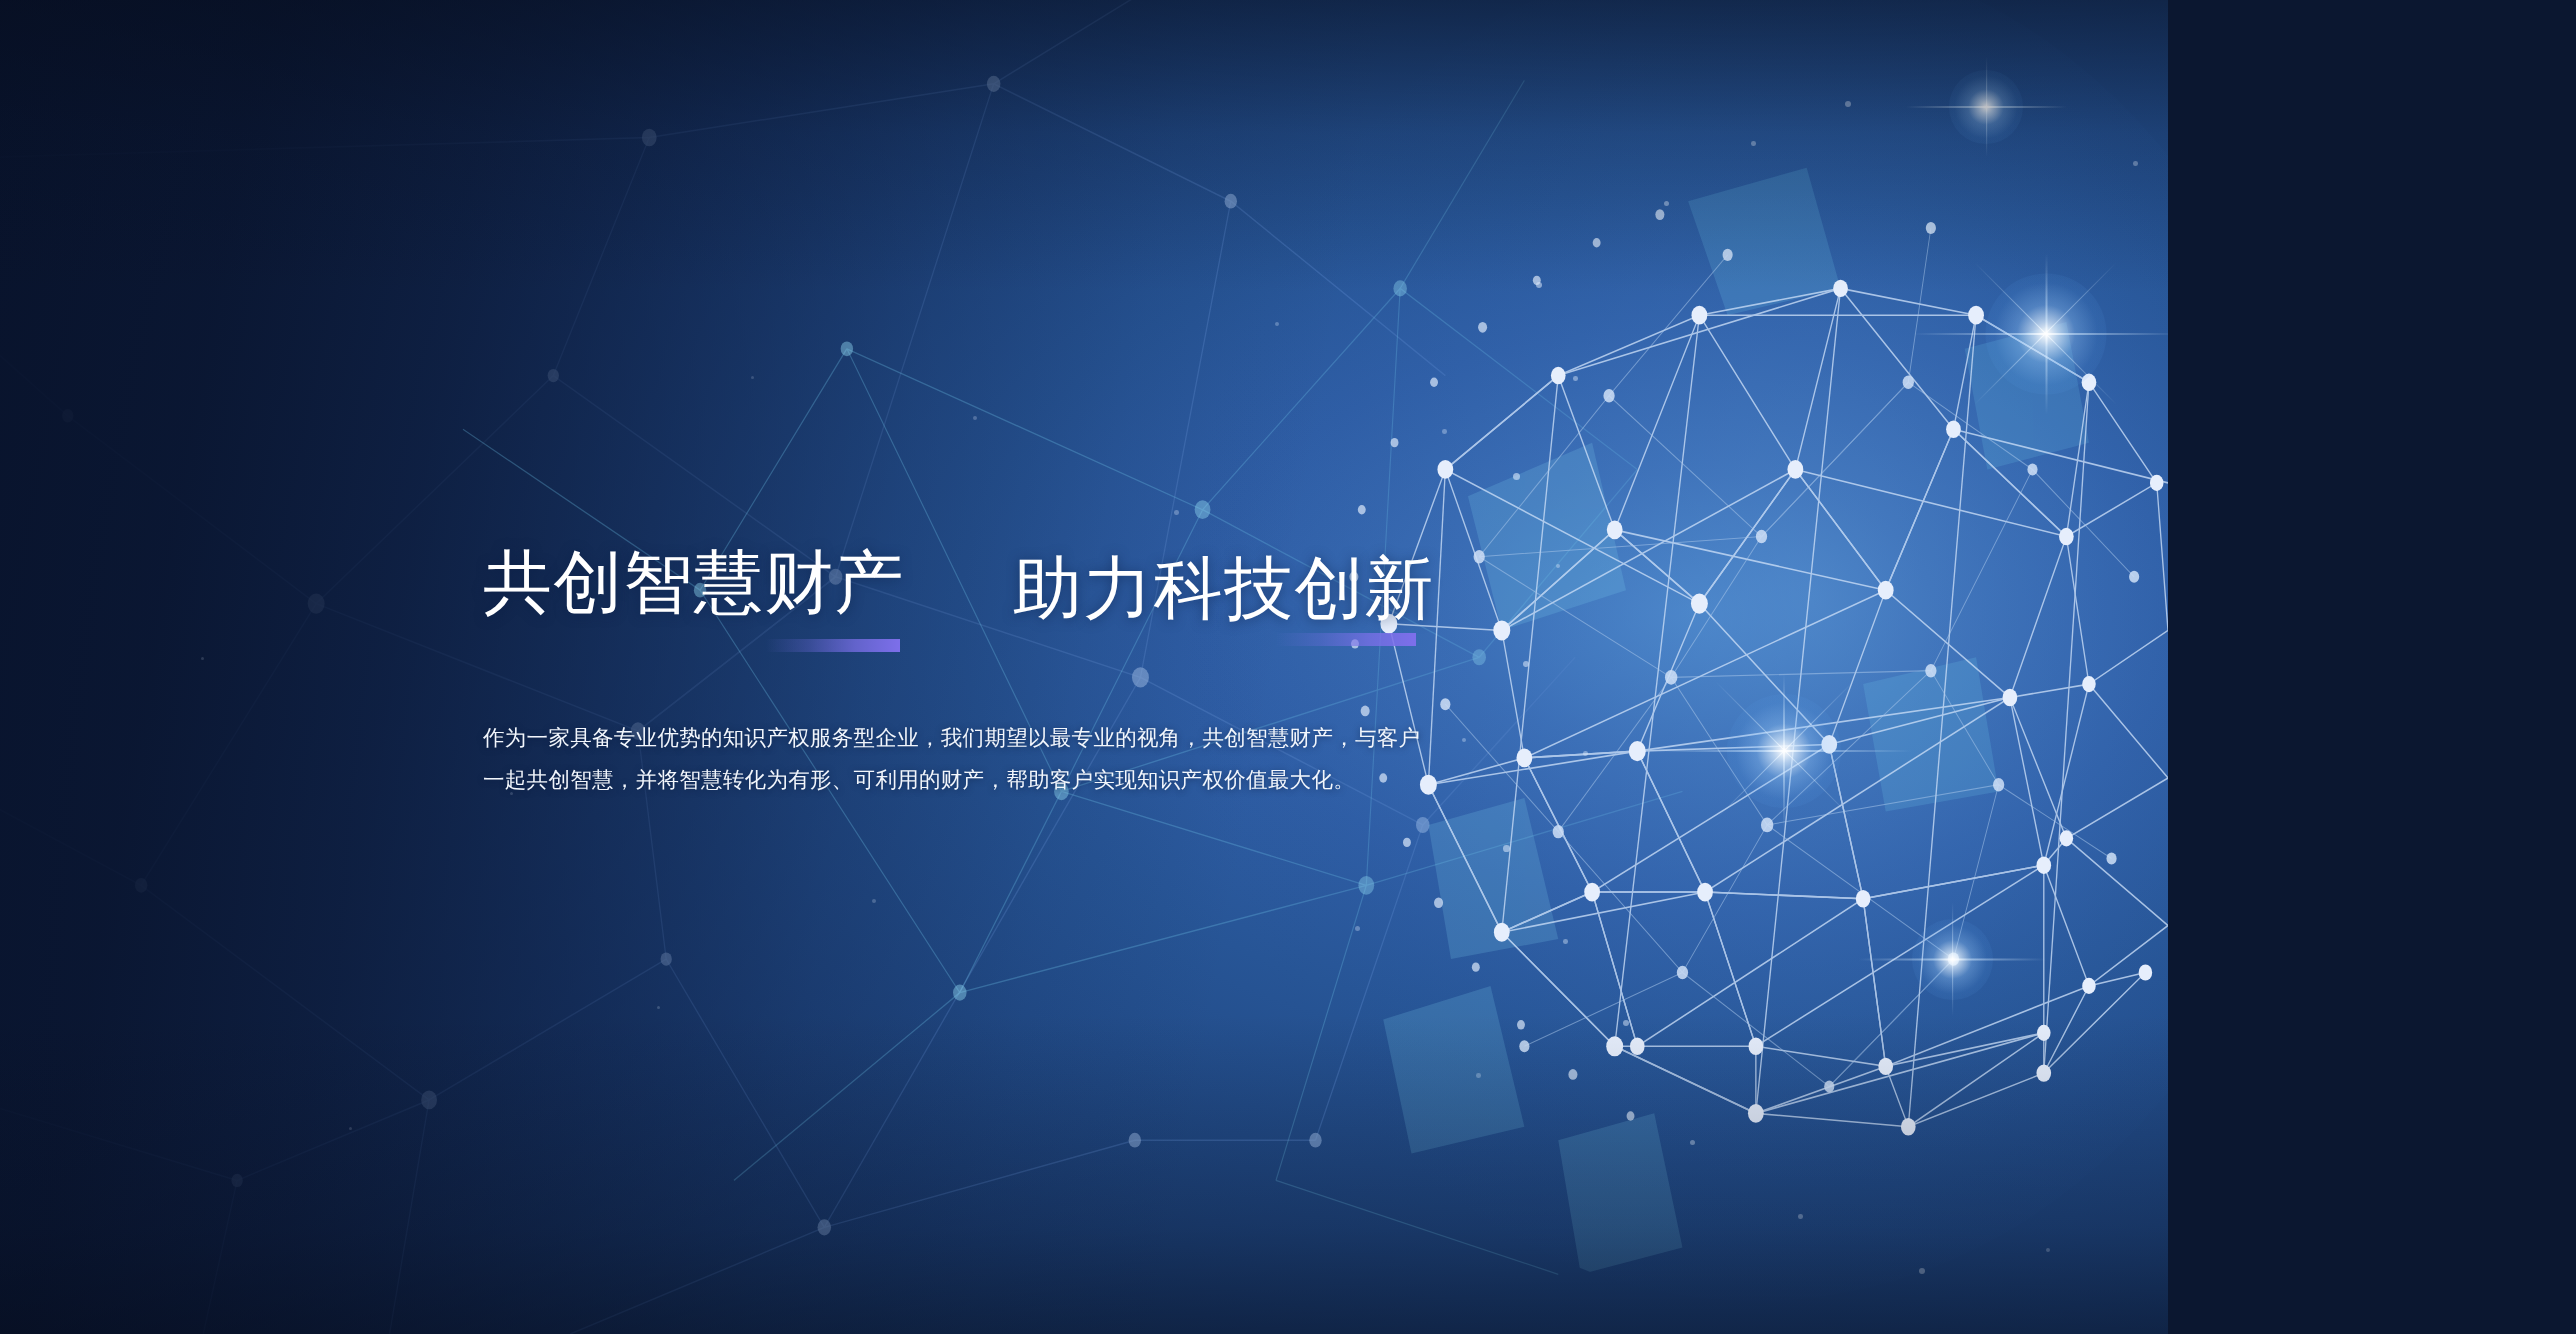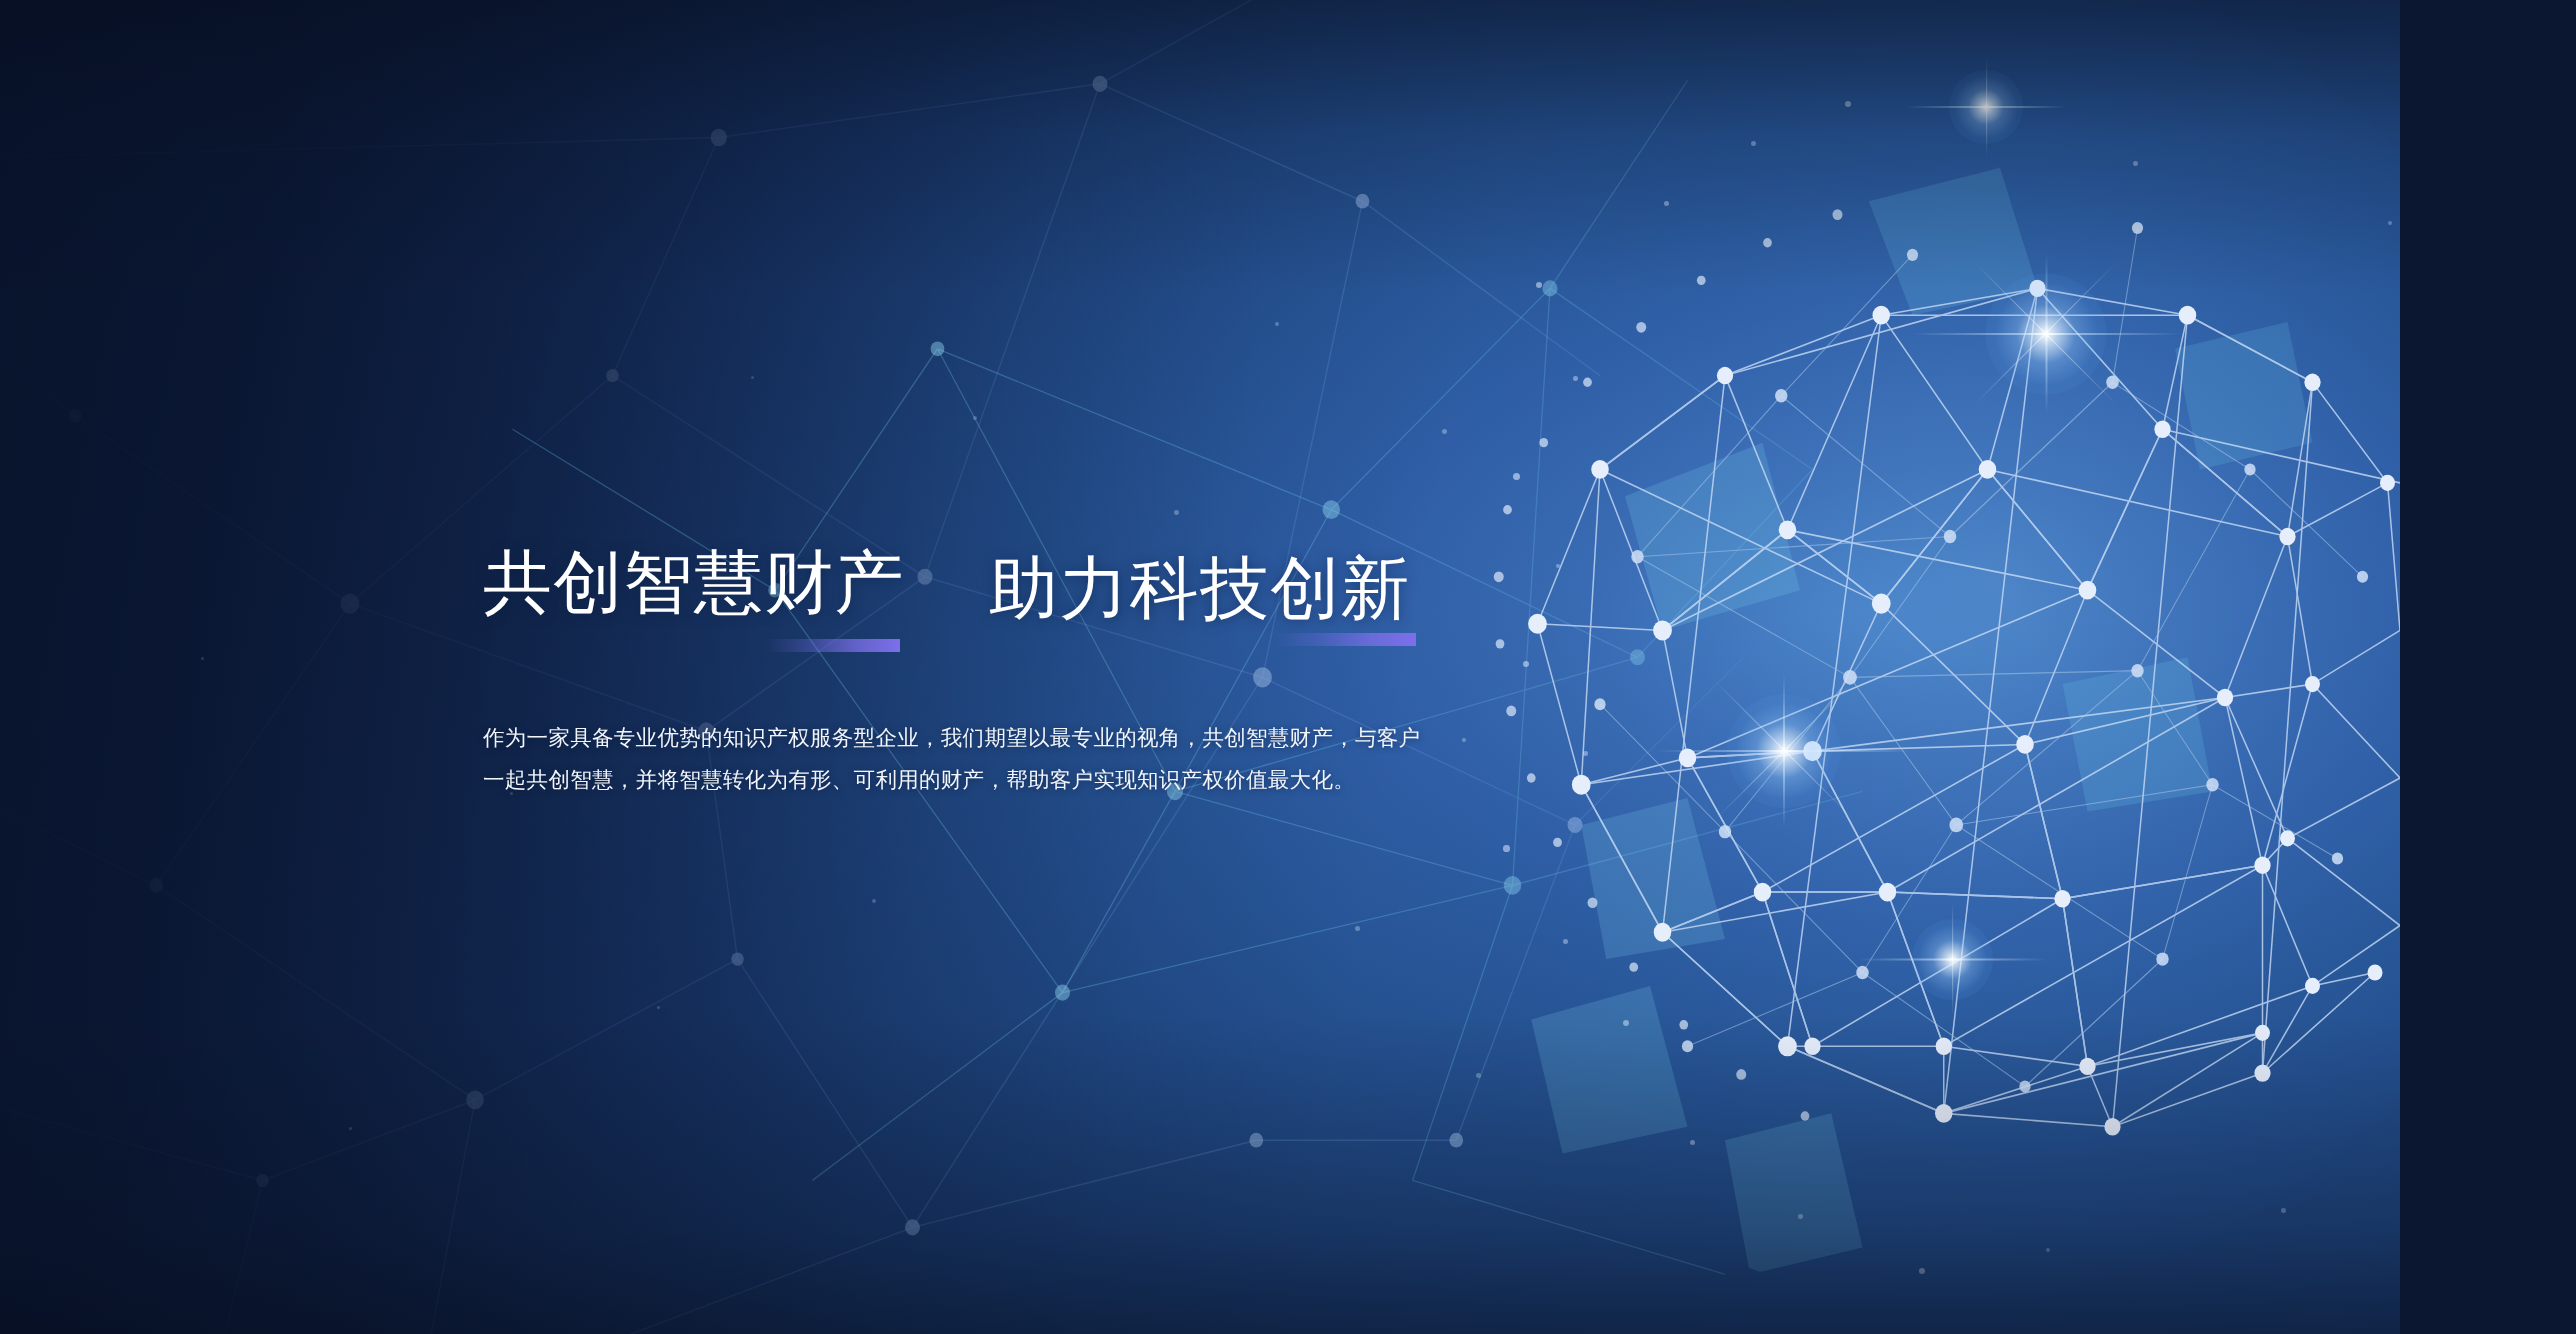--- a/index.html
+++ b/index.html
@@ -6,21 +6,21 @@
     margin: 0;
     padding: 0;
     background: #0b1730;
   }
   body {
     font-family: "Liberation Sans", "DejaVu Sans", sans-serif;
   }
 
   .banner {
     position: relative;
-    width: 2400px;
+    width: 2168px;
     height: 1334px;
     overflow: hidden;
     background: #b91c1c;
   }
 
   
   .bg-base {
     position: absolute;
     inset: 0;
     background:
@@ -122,21 +122,21 @@
   .phrase {
     position: absolute;
     color: #ffffff;
     font-size: 69px;
     line-height: 1;
     letter-spacing: 1.3px;
     font-weight: 500;
     text-shadow: 0 1.3px 12px rgba(10,30,70,0.55);
   }
   .phrase-1 { left: 0px;   top: 10.7px; }
-  .phrase-2 { left: 506px; top: 17.4px; }
+  .phrase-2 { left: 530px; top: 17.4px; }
 
   .underline {
     position: absolute;
     height: 12.7px;
     background: linear-gradient(90deg,
         rgba(120,110,232,0.00) 0%,
         rgba(120,110,232,0.30) 32%,
         rgba(124,112,234,0.72) 66%,
         #7d6fea 100%);
   }

